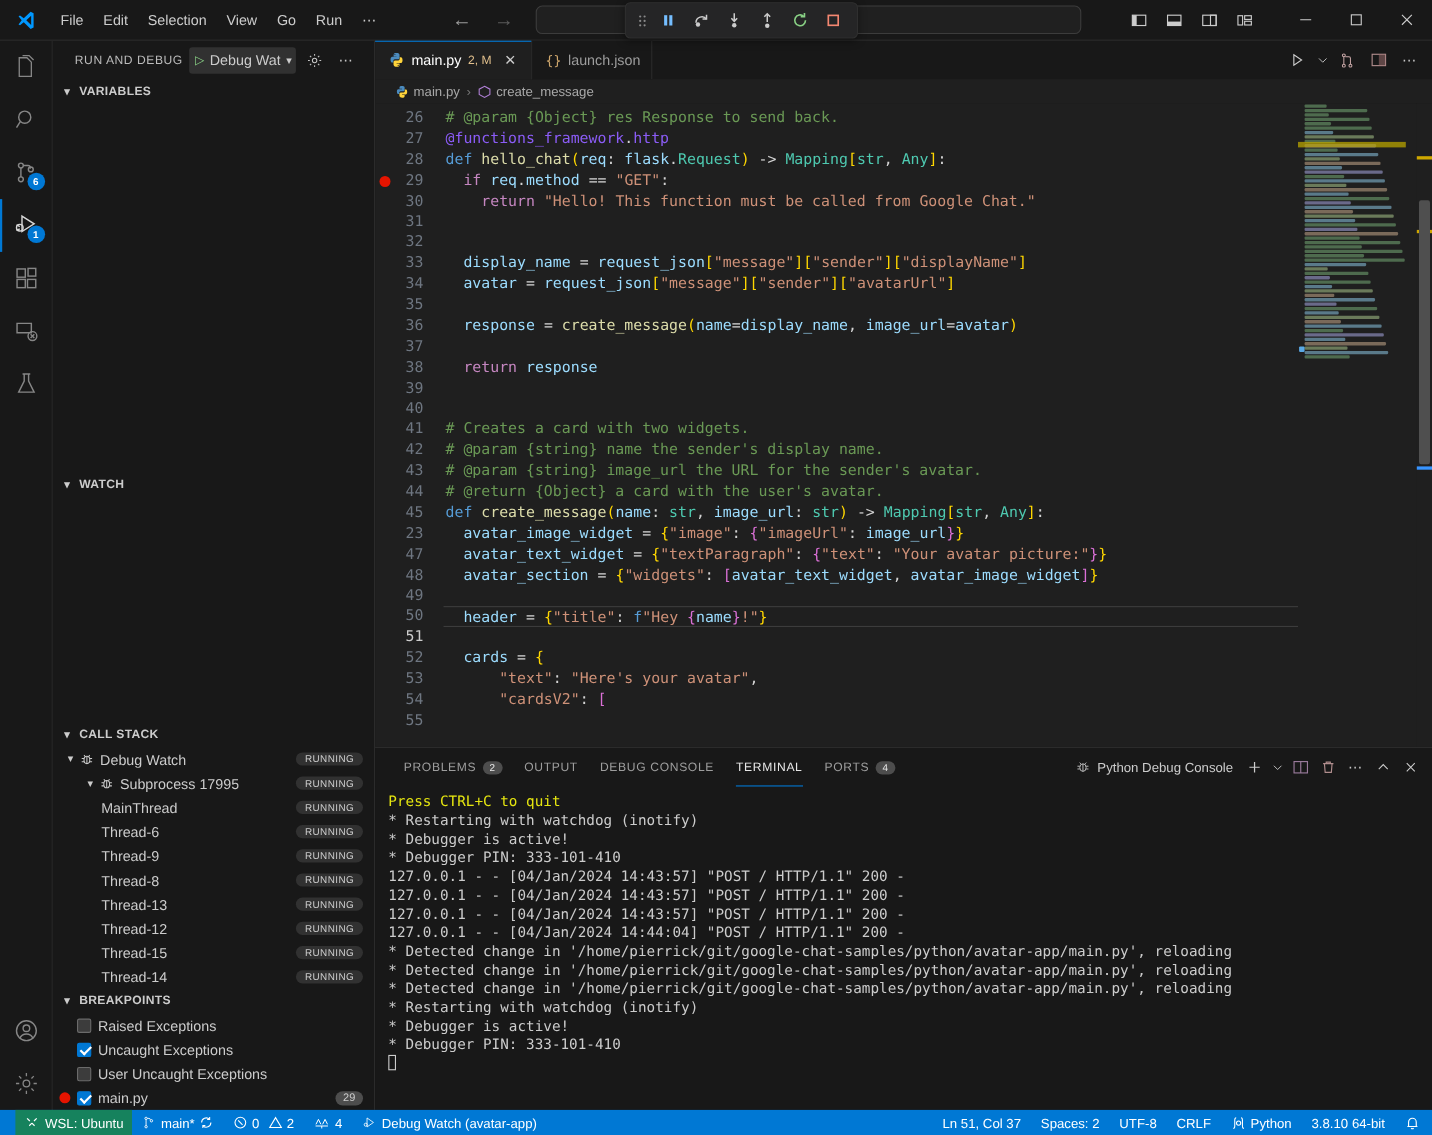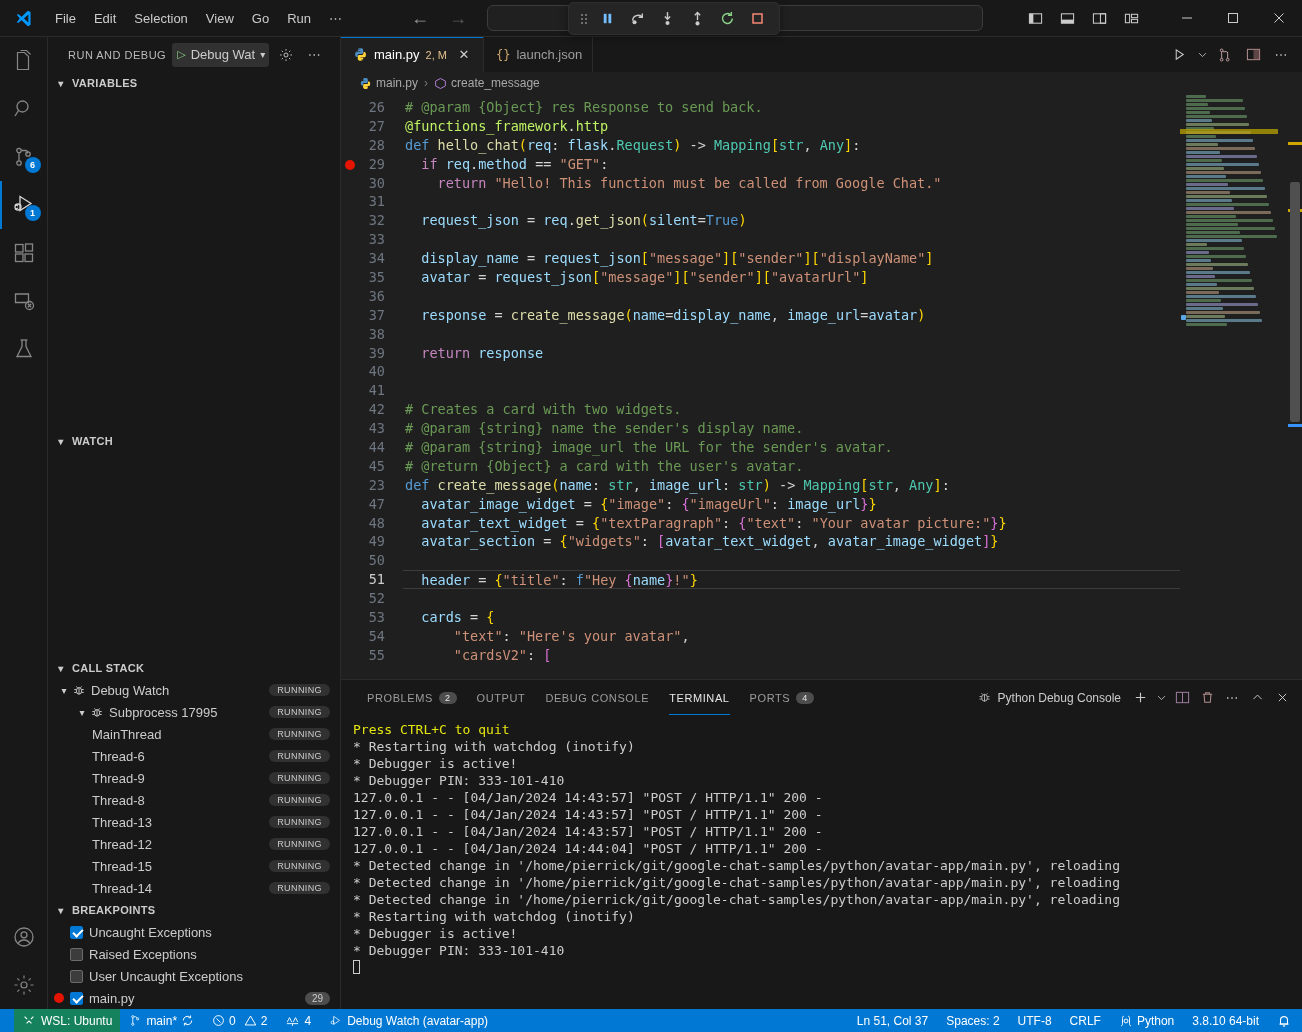--- a/index.html
+++ b/index.html
@@ -174,21 +174,21 @@
   }
   
   .c-com { color: #6a9955; }
   .c-kw  { color: #569cd6; }
   .c-kw2 { color: #c586c0; }
   .c-fn  { color: #dcdcaa; }
   .c-str { color: #ce9178; }
   .c-var { color: #9cdcfe; }
   .c-cls { color: #4ec9b0; }
   .c-op  { color: #d4d4d4; }
-  .c-dec { color: #bef264; }
+  .c-dec { color: #8b5cf6; }
   .c-br1 { color: #ffd700; }
   .c-br2 { color: #da70d6; }
 
   .minimap {
     width: 108px; flex: 0 0 108px; background: #1f1f1f; position: relative; overflow: hidden;
   }
   .mm-line { height: 3px; margin: 1px 0 0 6px; border-radius: 1px; }
   .mm-hl { position: absolute; left: 0; right: 0; background: #b8a400; opacity: .75; height: 5px; }
   .mm-bp { position: absolute; left: 1px; width: 5px; height: 5px; background: #5aa9e6; border-radius: 1px;}
   .editor-scroll {
@@ -526,26 +526,26 @@
           </div>
       </div>
 
       <div>
         <div class="section-head">
           <span class="chev">▾</span>
           <span>BREAKPOINTS</span>
         </div>
         <div id="breakpoints-list">
             <div class="bp-row">
+              <span class="cbx"></span>
+              <span>Raised Exceptions</span>
+            </div>
+            <div class="bp-row">
               <span class="cbx on"></span>
               <span>Uncaught Exceptions</span>
-            </div>
-            <div class="bp-row">
-              <span class="cbx"></span>
-              <span>Raised Exceptions</span>
             </div>
             <div class="bp-row">
               <span class="cbx"></span>
               <span>User Uncaught Exceptions</span>
             </div>
             <div class="bp-row" style="padding-left: 6px;">
               <span class="bp-dot"></span>
               <span class="cbx on"></span>
               <span>main.py</span>
               <span class="bp-count">29</span>
@@ -652,21 +652,20 @@
               <div class="gline">54</div>
               <div class="gline">55</div>
             </div>
           <div class="codecol" id="codecol">
               <div class="cline"><span class="c-com"># @param {Object} res Response to send back.</span></div>
               <div class="cline"><span class="c-dec">@functions_framework</span><span class="c-op">.</span><span class="c-dec">http</span></div>
               <div class="cline"><span class="c-kw">def</span> <span class="c-fn">hello_chat</span><span class="c-br1">(</span><span class="c-var">req</span><span class="c-op">: </span><span class="c-var">flask</span><span class="c-op">.</span><span class="c-cls">Request</span><span class="c-br1">)</span> <span class="c-op">-&gt;</span> <span class="c-cls">Mapping</span><span class="c-br1">[</span><span class="c-cls">str</span><span class="c-op">, </span><span class="c-cls">Any</span><span class="c-br1">]</span><span class="c-op">:</span></div>
               <div class="cline">  <span class="c-kw2">if</span> <span class="c-var">req</span><span class="c-op">.</span><span class="c-var">method</span> <span class="c-op">==</span> <span class="c-str">"GET"</span><span class="c-op">:</span></div>
               <div class="cline">    <span class="c-kw2">return</span> <span class="c-str">"Hello! This function must be called from Google Chat."</span></div>
               <div class="cline">&nbsp;</div>
-              <div class="cline">  <span class="c-var">request_json</span> <span class="c-op">=</span> <span class="c-var">req</span><span class="c-op">.</span><span class="c-fn">get_json</span><span class="c-br1">(</span><span class="c-var">silent</span><span class="c-op">=</span><span class="c-kw">True</span><span class="c-br1">)</span></div>
               <div class="cline">&nbsp;</div>
               <div class="cline">  <span class="c-var">display_name</span> <span class="c-op">=</span> <span class="c-var">request_json</span><span class="c-br1">[</span><span class="c-str">"message"</span><span class="c-br1">]</span><span class="c-br1">[</span><span class="c-str">"sender"</span><span class="c-br1">]</span><span class="c-br1">[</span><span class="c-str">"displayName"</span><span class="c-br1">]</span></div>
               <div class="cline">  <span class="c-var">avatar</span> <span class="c-op">=</span> <span class="c-var">request_json</span><span class="c-br1">[</span><span class="c-str">"message"</span><span class="c-br1">]</span><span class="c-br1">[</span><span class="c-str">"sender"</span><span class="c-br1">]</span><span class="c-br1">[</span><span class="c-str">"avatarUrl"</span><span class="c-br1">]</span></div>
               <div class="cline">&nbsp;</div>
               <div class="cline">  <span class="c-var">response</span> <span class="c-op">=</span> <span class="c-fn">create_message</span><span class="c-br1">(</span><span class="c-var">name</span><span class="c-op">=</span><span class="c-var">display_name</span><span class="c-op">, </span><span class="c-var">image_url</span><span class="c-op">=</span><span class="c-var">avatar</span><span class="c-br1">)</span></div>
               <div class="cline">&nbsp;</div>
               <div class="cline">  <span class="c-kw2">return</span> <span class="c-var">response</span></div>
               <div class="cline">&nbsp;</div>
               <div class="cline">&nbsp;</div>
               <div class="cline"><span class="c-com"># Creates a card with two widgets.</span></div>

